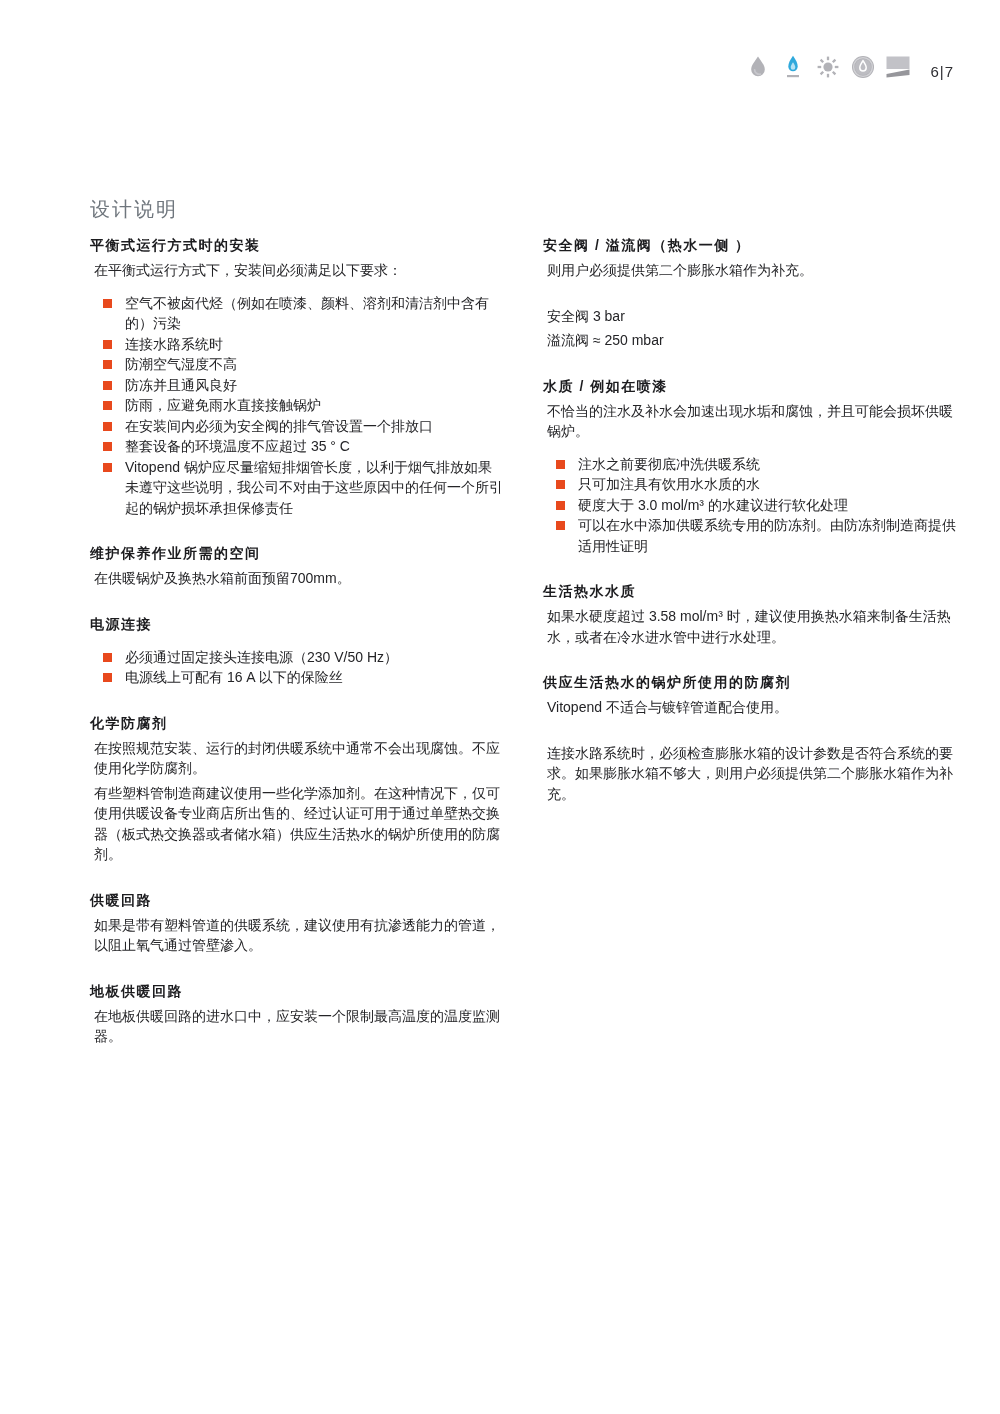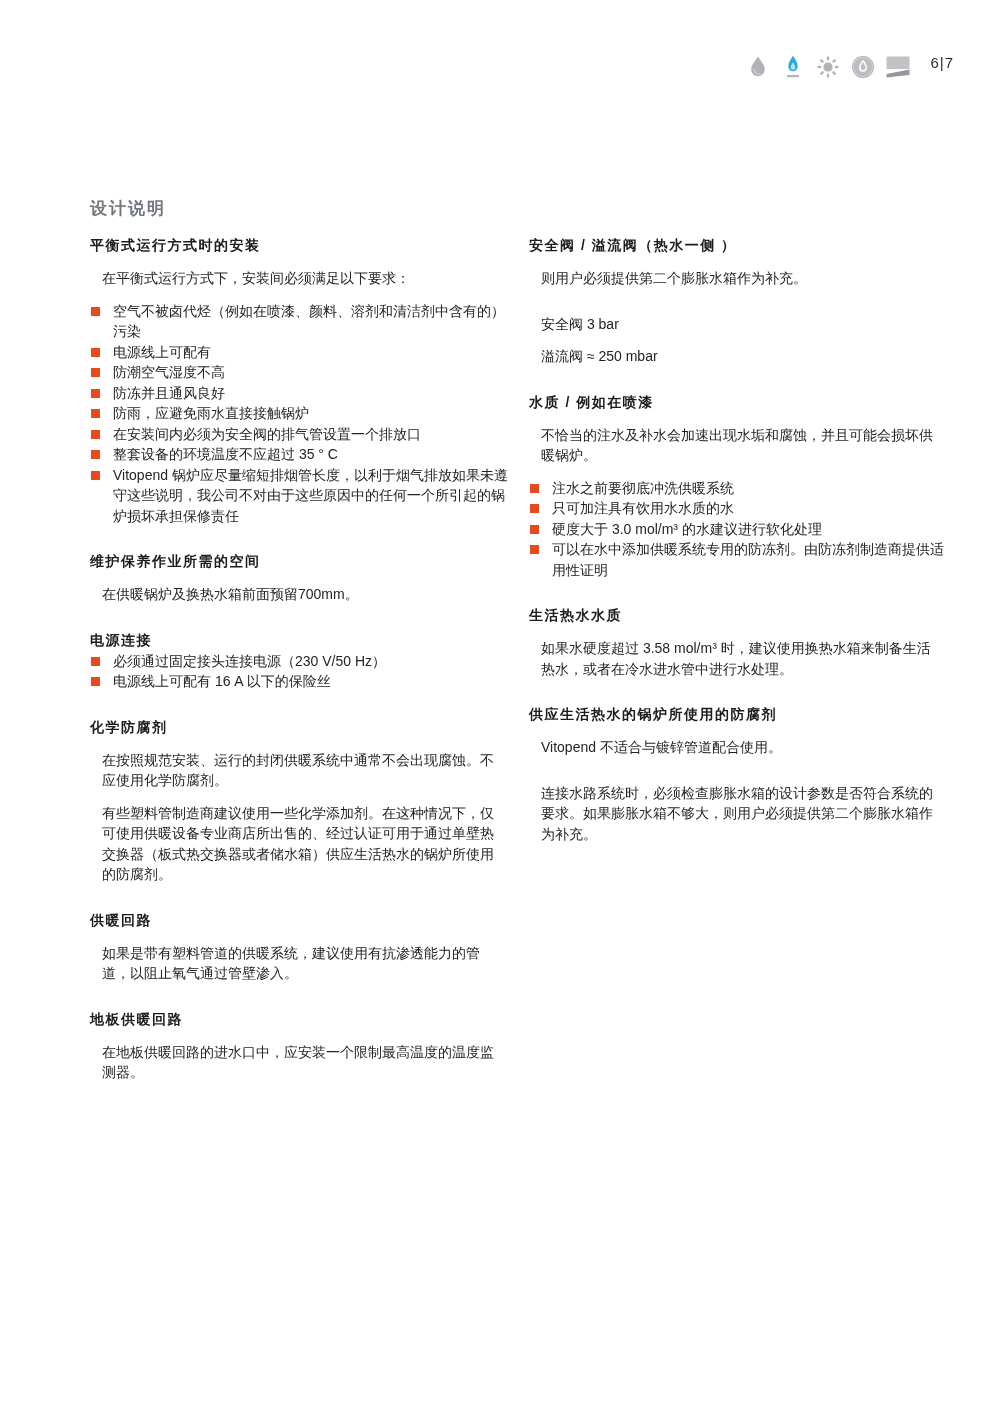--- a/index.html
+++ b/index.html
@@ -17,65 +17,65 @@
     background:#ffffff;
     font-family:"Liberation Sans", sans-serif;
     overflow:hidden;
   }
   
   .hdr{
     position:absolute;
     top:54px;
     right:46px;
     display:flex;
-    align-items:flex-start;
+    align-items:flex-end;
     gap:9px;
   }
   .hdr .icon{width:26px;height:26px;display:block;}
   .pagenum{
     margin-left:10px;
     font-size:15px;
     letter-spacing:1px;
     color:#2e2e32;
     white-space:nowrap;
   }
   
   .content{
     position:absolute;
     left:90px;
     top:197px;
     width:880px;
   }
   h1.page-title{
     margin:0 0 14px 0;
-    font-size:17px;
+    font-size:20px;
     line-height:24px;
-    font-weight:700;
+    font-weight:400;
     letter-spacing:2px;
     color:var(--title-gray);
   }
-  .cols{display:flex;gap:12px;align-items:flex-start;}
+  .cols{display:flex;gap:26px;align-items:flex-start;}
   .col{width:427px;}
   section{margin-top:25px;}
   section.first{margin-top:0;}
   h3{
     margin:0;
     font-size:14px;
     line-height:21px;
     font-weight:700;
     letter-spacing:1.5px;
     color:#1c1c1f;
   }
   p{
-    margin:12px;
+    margin:4px;
     font-size:14px;
     line-height:20.5px;
     color:var(--body);
   }
-  ul{list-style:none;margin:0;padding:0;}
+  ul{list-style:none;margin:12px;padding:0;}
   li{
     position:relative;
     padding-left:23px;
     font-size:14px;
     line-height:20.5px;
     color:var(--body);
   }
   li .sq{
     position:absolute;
     left:1px;
@@ -131,21 +131,21 @@
 
     <div class="cols">
 
       <div class="col">
 
         <section class="first">
           <h3>平衡式运行方式时的安装</h3>
           <p>在平衡式运行方式下，安装间必须满足以下要求：</p>
           <ul>
             <li><span class="sq"></span><span>空气不被卤代烃（例如在喷漆、颜料、溶剂和清洁剂中含有的）污染</span></li>
-            <li><span class="sq"></span><span>电源线上可配有</span></li>
+            <li><span class="sq"></span><span>连接水路系统时</span></li>
             <li><span class="sq"></span><span>防潮空气湿度不高</span></li>
             <li><span class="sq"></span><span>防冻并且通风良好</span></li>
             <li><span class="sq"></span><span>防雨，应避免雨水直接接触锅炉</span></li>
             <li><span class="sq"></span><span>在安装间内必须为安全阀的排气管设置一个排放口</span></li>
             <li><span class="sq"></span><span>整套设备的环境温度不应超过 35 ° C</span></li>
             <li><span class="sq"></span><span>Vitopend 锅炉应尽量缩短排烟管长度，以利于烟气排放如果未遵守这些说明，我公司不对由于这些原因中的任何一个所引起的锅炉损坏承担保修责任</span></li>
           </ul>
         </section>
 
         <section>

